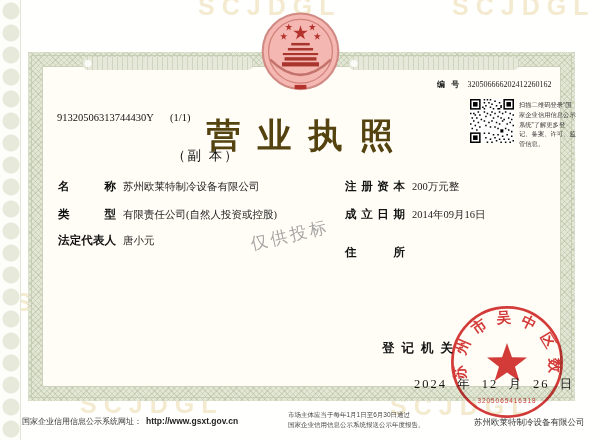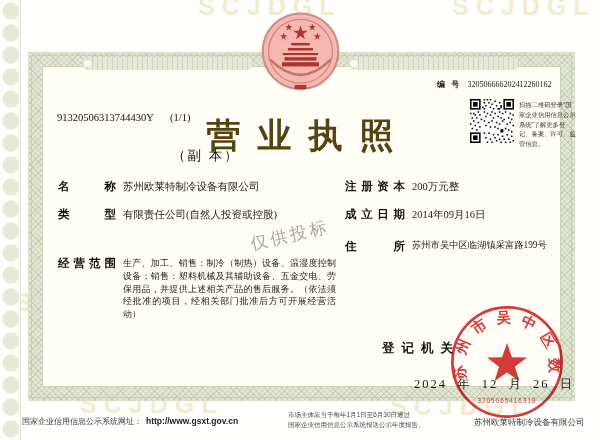--- a/index.html
+++ b/index.html
@@ -138,36 +138,35 @@
   <div class="qr-caption">扫描二维码登录“国家企业信用信息公示系统”了解更多登记、备案、许可、监管信息。</div>
 
   <div class="row rl" style="top:180px">
     <span class="lab">名称</span>
     <span class="val">苏州欧莱特制冷设备有限公司</span>
   </div>
   <div class="row rl" style="top:208px">
     <span class="lab">类型</span>
     <span class="val">有限责任公司(自然人投资或控股)</span>
   </div>
-  <div class="row rl scope" style="top:257px">
-    <span class="lab">经营范围</span>
-    <span class="val">生产、加工、销售：制冷（制热）设备、温湿度控制设备；销售：塑料机械及其辅助设备、五金交电、劳保用品，并提供上述相关产品的售后服务。（依法须经批准的项目，经相关部门批准后方可开展经营活动）</span>
+  <div class="row rl" style="top:234px">
+    <span class="lab">法定代表人</span>
+    <span class="val">唐小元</span>
   </div>
 
   <div class="row rr" style="top:180px">
     <span class="lab">注册资本</span>
     <span class="val">200万元整</span>
   </div>
   <div class="row rr" style="top:208px">
     <span class="lab">成立日期</span>
     <span class="val">2014年09月16日</span>
   </div>
-  <div class="row rr addr" style="top:240px">
+  <div class="row rr addr" style="top:246px">
     <span class="lab">住所</span>
-    <span class="val">苏州市吴中区临湖镇采富路199号</span>
   </div>
 
   <div class="wm-diag">仅供投标</div>
 
   <div class="reg-label">登记机关</div>
   <div class="issue-date">2024 年 12 月 26 日</div>
   <svg class="seal" viewBox="0 0 120 120">
     <defs>
       <path id="sealArc" d="M 21 76 A 41 41 0 1 1 99 76" fill="none"></path>
     </defs>

